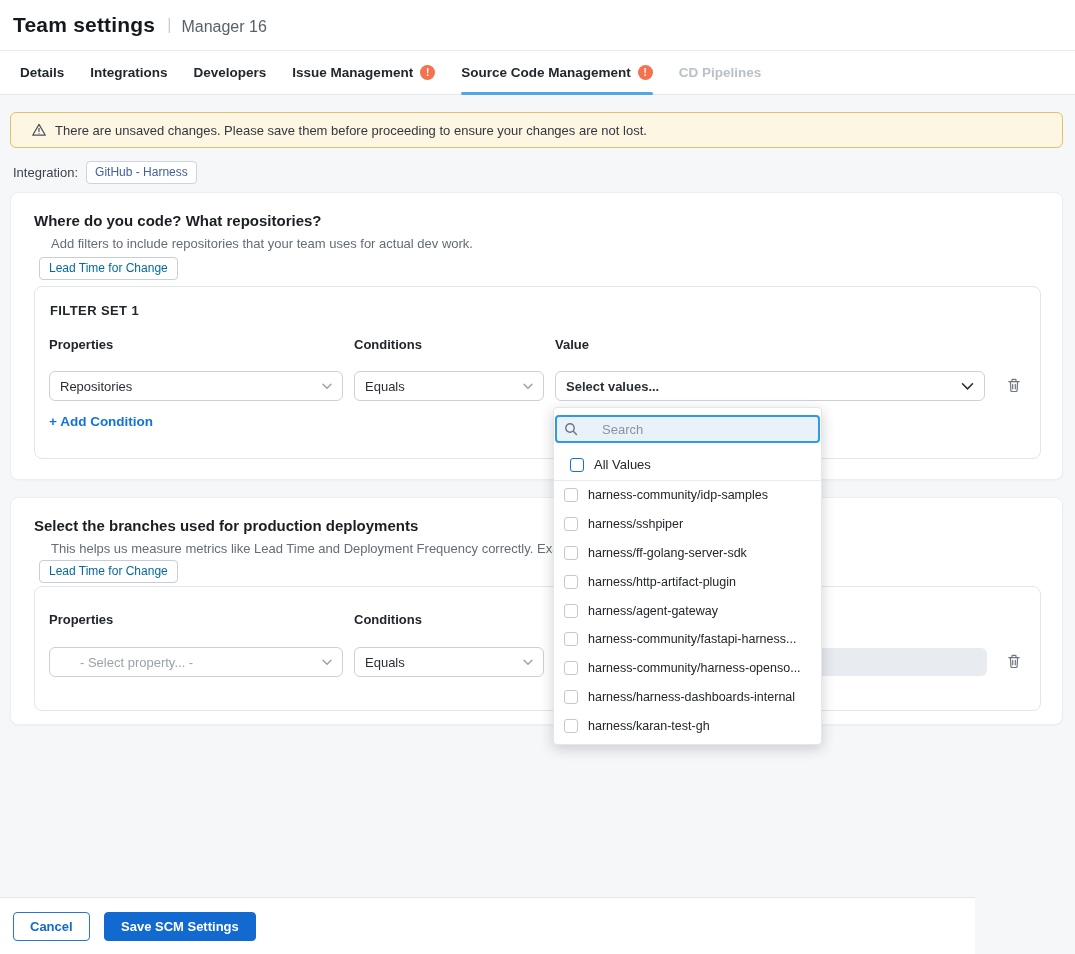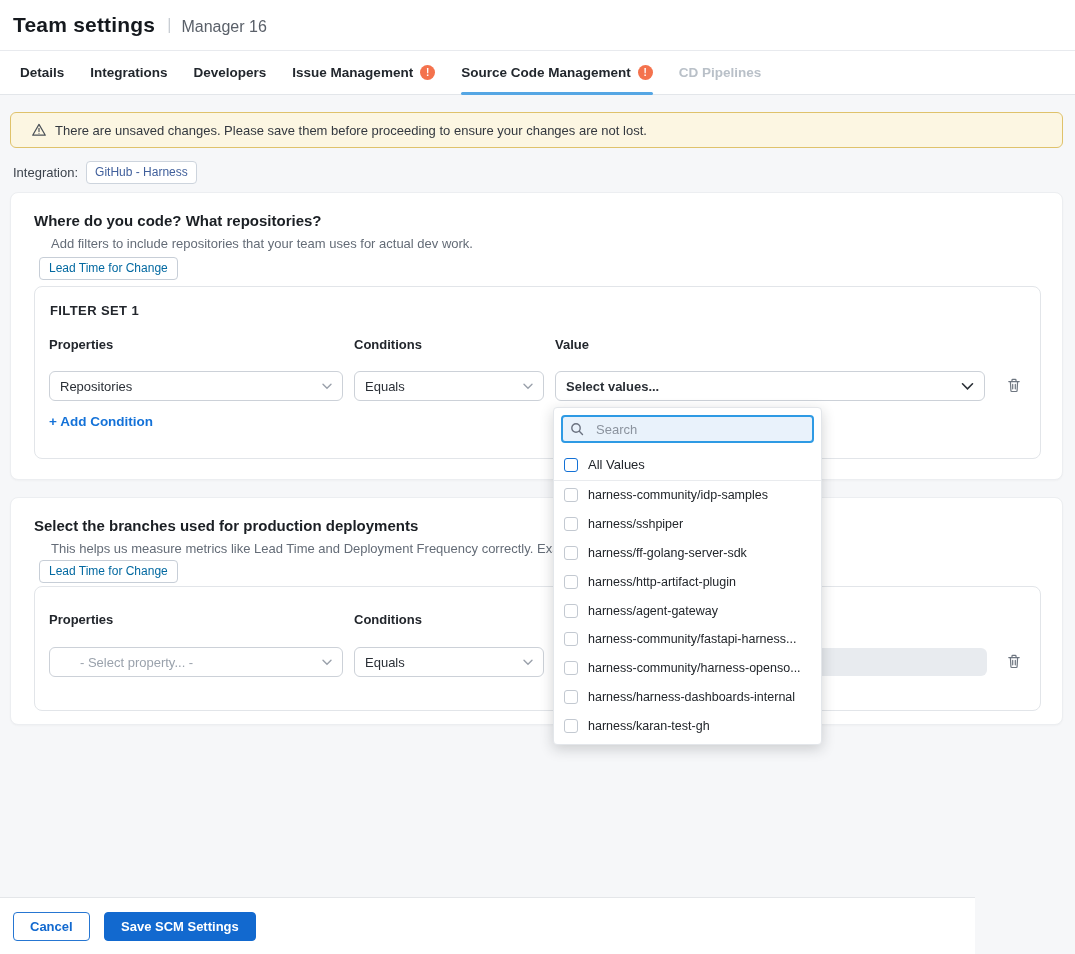--- a/index.html
+++ b/index.html
@@ -78,26 +78,26 @@
     display:flex; align-items:center; justify-content:center; }
   .card1 .trash-btn { top:88px; } .card2 .trash-btn { top:64px; }
 
   .add-condition { position:absolute; left:14px; top:127px; font-size:13.5px; font-weight:700;
     color:#1472d8; cursor:pointer; }
 
   
   .dropdown { position:absolute; left:553px; top:407px; width:269px; height:338px; background:#fff;
     border:1px solid #e3e6ea; border-radius:4px; box-shadow:0 4px 14px rgba(28,33,40,.20);
     z-index:20; overflow:hidden; }
-  .search-wrap { margin:7px 7px 6px; height:28px; background:#e9f2fb; border:2px solid #2e9ae4;
-    border-radius:4px; display:flex; align-items:center; padding:0 7px; gap:12px; }
+  .search-wrap { margin:7px 1px 6px; height:28px; background:#e9f2fb; border:2px solid #2e9ae4;
+    border-radius:4px; display:flex; align-items:center; padding:0 7px; gap:24px; }
   .search-wrap input { flex:1; border:none; outline:none; background:transparent;
     font-family:"Liberation Sans",sans-serif; font-size:13px; color:#2a2f36; min-width:0; }
   .search-wrap input::placeholder { color:#8b939e; }
-  .allvalues-row { height:32px; display:flex; align-items:center; gap:10px; padding-left:10px;
+  .allvalues-row { height:32px; display:flex; align-items:center; gap:10px; padding-left:16px;
     border-bottom:1px solid #e9ebee; font-size:13px; color:#22262c; cursor:pointer; }
   .option { height:28.8px; display:flex; align-items:center; gap:10px; padding-left:10px;
     font-size:12.5px; color:#22262b; cursor:pointer; }
   .cbx { flex:none; width:14px; height:14px; border:1.5px solid #c3c9d1; border-radius:3px; background:#fff; }
   .cbx.blue { border-color:#1371d6; }
 
   
   .footer { position:absolute; left:0; top:897px; width:975px; height:57px; background:#fff;
     border-top:1px solid #e4e6e9; }
   .btn { position:absolute; top:14px; height:29px; border-radius:4px; font-family:"Liberation Sans",sans-serif;

